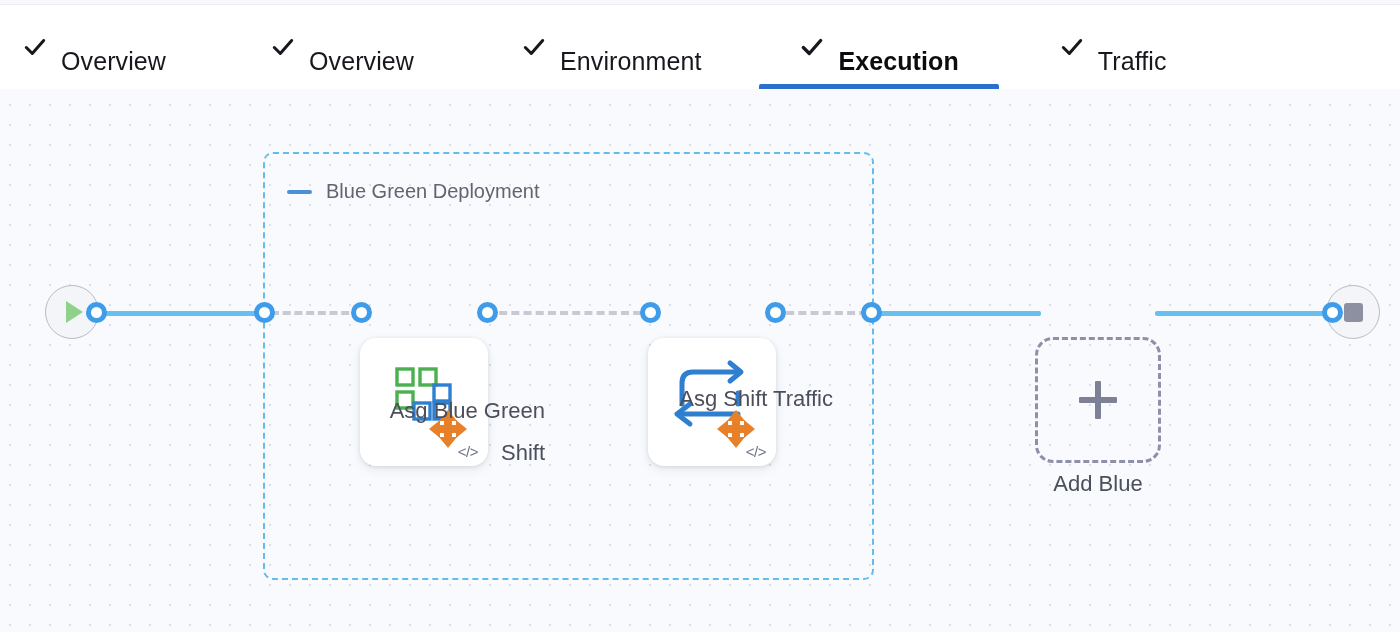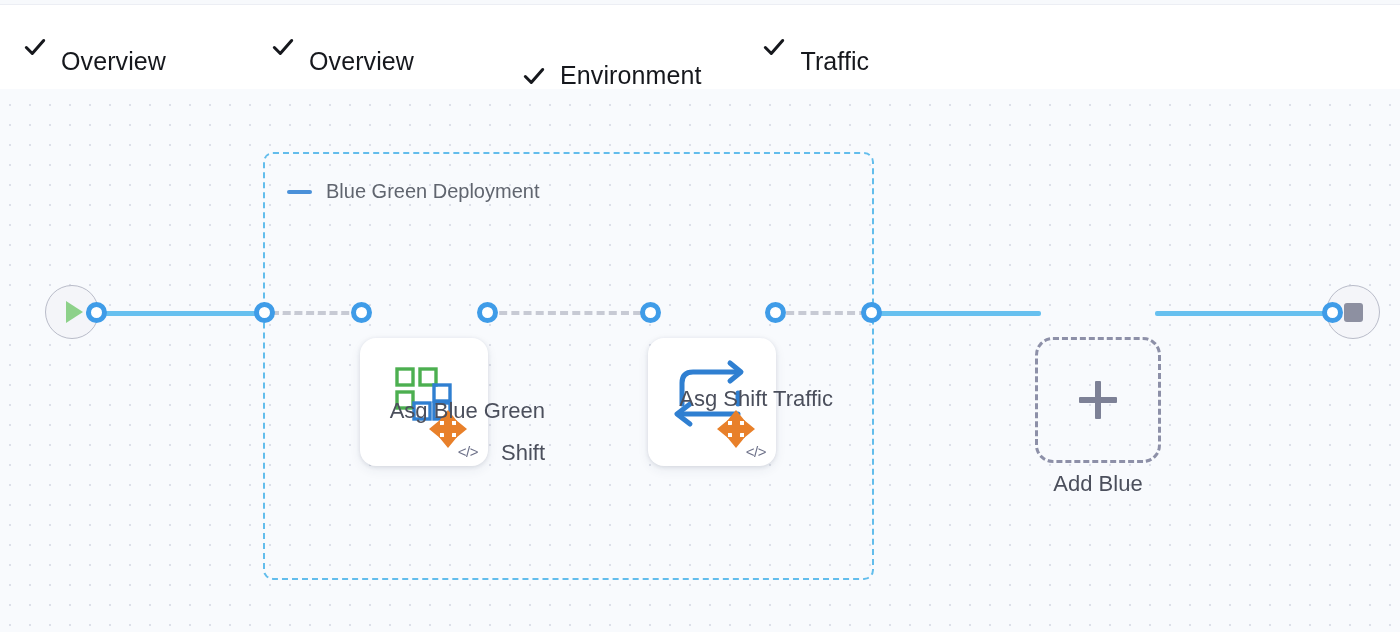--- a/index.html
+++ b/index.html
@@ -80,21 +80,21 @@
     background: transparent;
     border-radius: 2px 2px 0 0;
   }
   .tab.active .underline {
     background: #2c6ecb;
   }
 
   
   .tab-overview    { margin-left: 22px; }
   .tab-service     { margin-left: 104px; }
-  .tab-environment { margin-left: 107px; align-items: flex-end; }
+  .tab-environment { margin-left: 107px; }
   .tab-execution   { margin-left: 58px; padding: 0 40px; margin-right: 0; }
   .tab-advanced    { margin-left: 60px; }
 
   
   .canvas {
     position: absolute;
     left: 0; top: 89px;
     width: 1400px;
     height: 543px;
     background-color: #f8fafd;
@@ -287,20 +287,27 @@
     </div>
 
     <div class="tab tab-environment">
       <svg class="check" viewBox="0 0 24 24">
         <path d="M4 12.5 L9.5 18 L20 6" fill="none" stroke="currentColor" stroke-width="2.8" stroke-linecap="round" stroke-linejoin="round"></path>
       </svg>
       <span class="tab-label">Environment</span>
       <span class="underline"></span>
     </div>
 
+    <div class="tab tab-execution active">
+      <svg class="check" viewBox="0 0 24 24">
+        <path d="M4 12.5 L9.5 18 L20 6" fill="none" stroke="currentColor" stroke-width="3.1" stroke-linecap="round" stroke-linejoin="round"></path>
+      </svg>
+      <span class="tab-label">Execution</span>
+      <span class="underline"></span>
+    </div>
 
     <div class="tab tab-advanced">
       <svg class="check" viewBox="0 0 24 24">
         <path d="M4 12.5 L9.5 18 L20 6" fill="none" stroke="currentColor" stroke-width="2.8" stroke-linecap="round" stroke-linejoin="round"></path>
       </svg>
       <span class="tab-label">Traffic</span>
       <span class="underline"></span>
     </div>
 
   </div>

